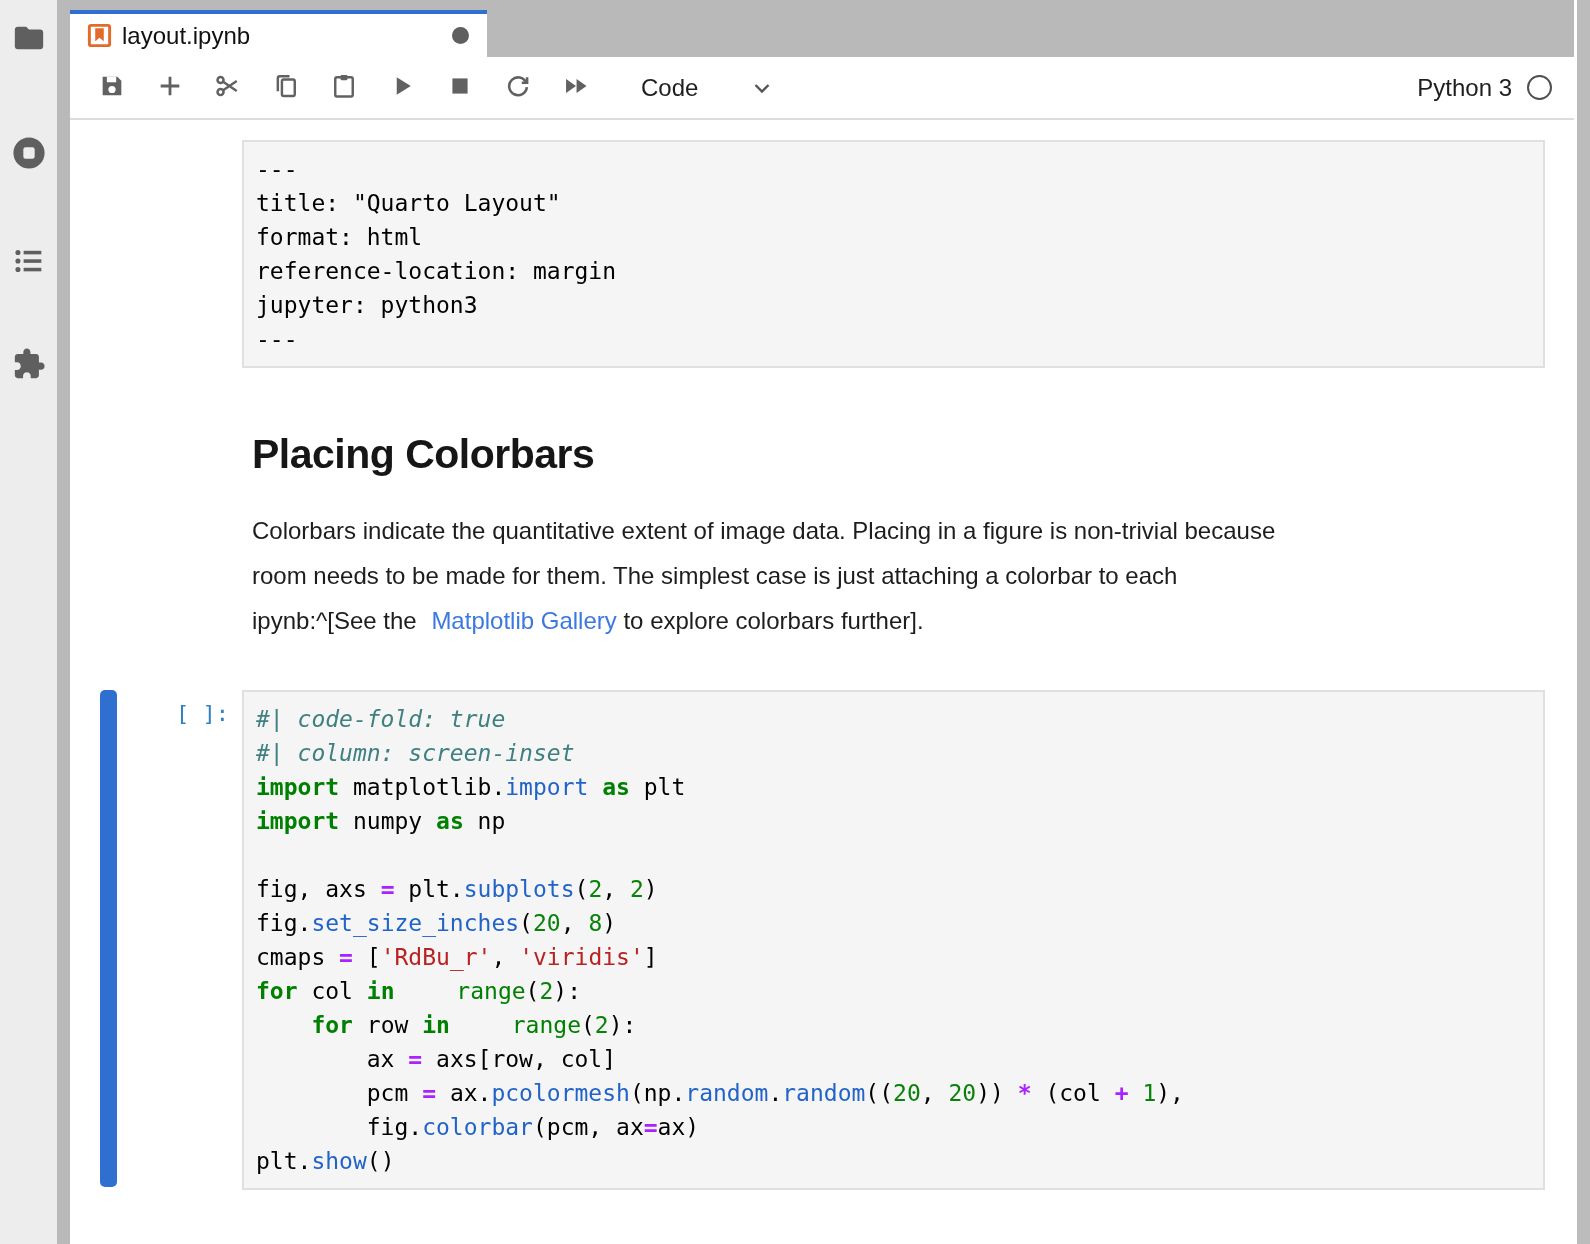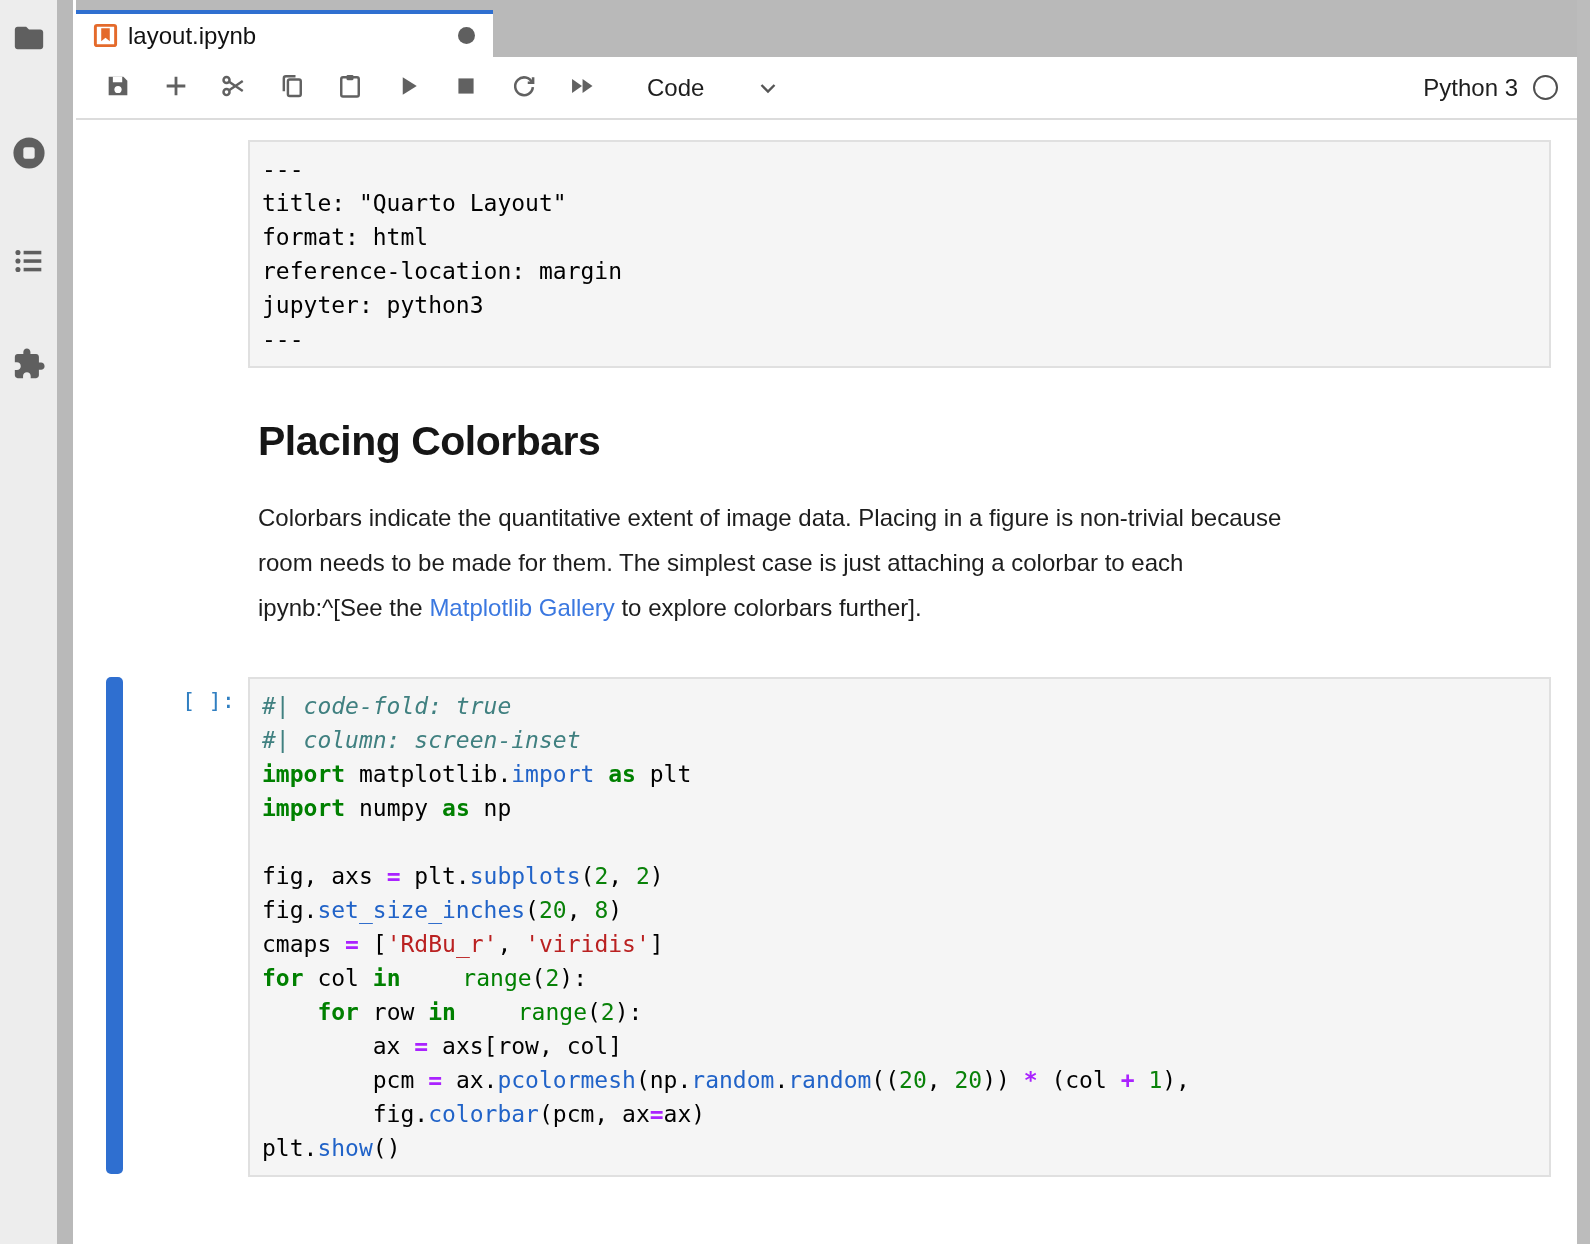--- a/index.html
+++ b/index.html
@@ -10,21 +10,21 @@
   
   .sidebar { position:absolute; left:0; top:0; width:57px; height:1244px; background:#ededed; }
   .side-icon { position:absolute; left:11px; width:36px; height:36px; display:flex; align-items:center; justify-content:center; }
   .side-icon svg { width:34px; height:34px; }
 
   
   .gutter { position:absolute; left:57px; top:0; width:16px; height:1244px; background:#b9b9b9; }
   .rstrip { position:absolute; right:0; top:0; width:13px; height:1244px; background:#bcbcbc; }
 
   
-  .main { position:absolute; left:76px; top:0; width:1504px; height:1244px; background:#fff; }
+  .main { position:absolute; left:70px; top:0; width:1504px; height:1244px; background:#fff; }
 
   
   .tabbar { position:relative; width:100%; height:57px; background:#b9b9b9; }
   .tab { position:absolute; left:0; top:10px; width:417px; height:47px; background:#fff;
          border-top:4px solid #2f6fd0; display:flex; align-items:center; padding:0 18px 0 16px; }
   .tab-icon { width:27px; height:27px; flex:0 0 auto; }
   .tab-title { margin-left:9px; font-size:24px; color:#111; }
   .tab-dirty { margin-left:auto; width:17px; height:17px; border-radius:50%; background:#5f5f5f; }
 
   
@@ -57,24 +57,24 @@
   .tok-cm { color:#408080; font-style:italic; }
   .tok-kw { color:#008000; font-weight:bold; }
   .tok-bi { color:#008000;margin-left:48px; }
   .tok-nu { color:#098209; }
   .tok-st { color:#ba2121; }
   .tok-op { color:#aa22ff; font-weight:bold; }
   .tok-fn { color:#2163c8; }
 
   
   .md { margin-left:182px; }
-  .md-heading { margin-top:50px; font-size:41px; font-weight:700; color:#161616; letter-spacing:-0.5px; }
+  .md-heading { margin-top:63px; font-size:41px; font-weight:700; color:#161616; letter-spacing:-0.5px; }
   .md-para { margin-top:30px; }
   .md-line { font-size:24px; line-height:45px; color:#1d1d1d; white-space:pre; }
-  .md-link { color:#3b78e0; text-decoration:none; }
+  .md-link { color:#3b78e0; text-decoration:none;margin-left:8px; }
 </style>
 </head>
 <body>
 
 <div class="app">
 
   <div class="sidebar">
     <div class="side-icon" style="top:22px;">
       <span>
         <svg viewBox="0 0 24 24">

